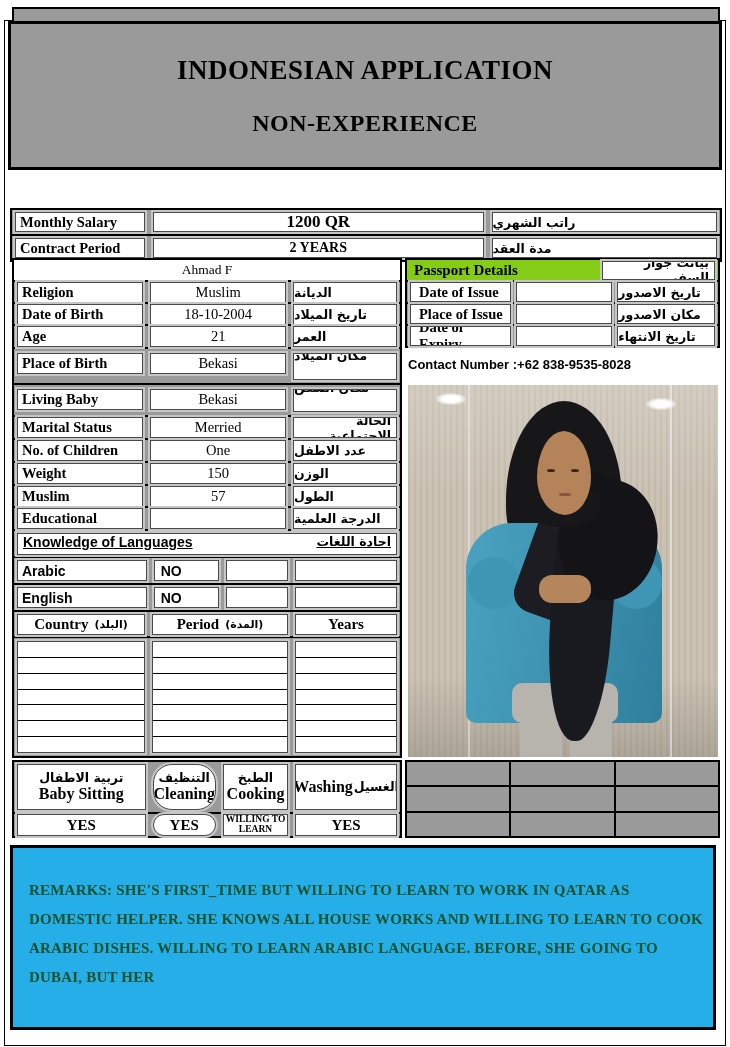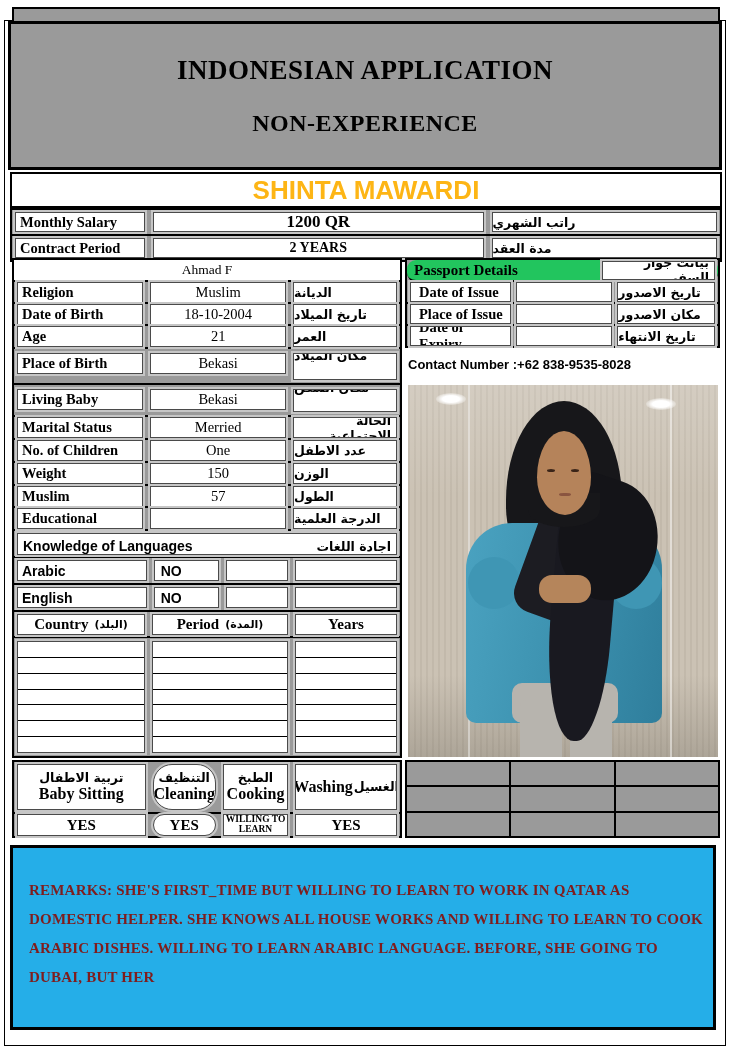--- a/index.html
+++ b/index.html
@@ -39,22 +39,22 @@
         border:2px solid #000;display:flex;flex-direction:column;box-sizing:border-box;}
   .lrow{display:flex;align-items:center;padding:0 3px;border-bottom:2px solid #000;box-sizing:border-box;}
   .lrow .c-label{width:124px;height:19px;font-size:14.5px;font-weight:bold;padding-left:4px;}
   .lrow .c-val{width:138px;height:19px;margin-left:7px;font-size:14.5px;}
   .lrow .c-ar{width:100px;height:19px;margin-left:7px;}
   .lrow.tall{align-items:flex-start;padding-top:4px;}
   .lrow.tall .c-ar{align-self:stretch;height:auto;margin-bottom:3px;align-items:flex-end;padding-bottom:16px;}
   .agent-row{display:flex;align-items:center;justify-content:center;border-bottom:2px solid #000;background:#fff;}
   .agent-row span{font-size:13.5px;}
   .know-row{display:flex;align-items:center;padding:0 3px;border-bottom:2px solid #000;}
-  .know-cell{flex:1;height:20px;display:flex;align-items:flex-end;justify-content:space-between;
-             padding:0 5px;font-family:"Liberation Sans",sans-serif;font-weight:bold;font-size:14px;}
+  .know-cell{flex:1;height:20px;display:flex;align-items:flex-start;justify-content:space-between;
+             padding:0 5px;font-family:"Liberation Sans",sans-serif;font-weight:bold;font-size:14px;text-decoration:underline;}
   .know-cell .kar{font-family:"DejaVu Sans",sans-serif;font-size:12.5px;direction:rtl;}
   .lang-row{display:flex;align-items:center;padding:0 3px;border-bottom:2px solid #000;}
   .lang-row .c1{width:124px;height:19px;font-family:"Liberation Sans",sans-serif;font-weight:bold;font-size:14px;padding-left:4px;}
   .lang-row .c2{width:58px;height:19px;margin-left:7px;font-family:"Liberation Sans",sans-serif;font-weight:bold;font-size:14px;padding-left:6px;}
   .lang-row .c3{width:60px;height:19px;margin-left:7px;}
   .lang-row .c4{width:100px;height:19px;margin-left:7px;}
   .exp-head{display:flex;align-items:center;padding:0 3px;border-bottom:2px solid #000;}
   .exp-head .h1{width:126px;height:19px;}
   .exp-head .h2{width:134px;height:19px;margin-left:7px;}
   .exp-head .h3{width:100px;height:19px;margin-left:7px;}
@@ -79,21 +79,21 @@
   .sk-vals .wc{height:20px;justify-content:center;font-weight:bold;font-size:15px;}
   .sk-vals .wtl{font-size:9.5px;line-height:1.05;text-align:center;}
   
   .ptab{position:absolute;left:405px;top:258px;width:315px;height:90px;background:#9a9a9a;
         border:2px solid #000;display:flex;flex-direction:column;box-sizing:border-box;}
   .prow{flex:1;display:flex;align-items:center;padding:0 3px;border-bottom:2px solid #000;}
   .prow:last-child{border-bottom:none;}
   .prow .pl{width:96px;height:18px;font-size:14.5px;font-weight:bold;padding-left:8px;}
   .prow .pv{width:100px;height:18px;margin-left:5px;}
   .prow .pa{width:96px;height:18px;margin-left:5px;}
-  .prow-h{background:#22c55e;border-radius:9px;}
+  .prow-h{background:#84cc16;}
   .prow-h .ph{flex:1;font-size:15px;font-weight:bold;padding-left:4px;background:#fff0;border:none;box-shadow:none;}
   .prow-h .pha{width:106px;height:17px;}
   .contact{position:absolute;left:408px;top:357px;width:312px;font-family:"Liberation Sans",sans-serif;
            font-weight:bold;font-size:13px;}
   
   .photo{position:absolute;left:408px;top:385px;width:310px;height:372px;overflow:hidden;
          background:
            linear-gradient(180deg, rgba(255,255,255,.18), rgba(0,0,0,0) 30%),
            linear-gradient(180deg, rgba(0,0,0,0) 78%, rgba(95,90,80,.28)),
            repeating-linear-gradient(90deg, rgba(115,105,90,.10) 0 2px, rgba(0,0,0,0) 2px 6px),
@@ -123,37 +123,34 @@
   .hands{left:131px;top:190px;width:52px;height:28px;background:#b5855b;border-radius:13px;}
   
   .rgrid{position:absolute;left:405px;top:760px;width:315px;height:78px;background:#000;
          border:2px solid #000;display:grid;grid-template-columns:1fr 1fr 1fr;grid-template-rows:1fr 1fr 1fr;
          gap:2px;box-sizing:border-box;}
   .rgrid div{background:#9a9a9a;}
   
   .remarks{position:absolute;left:10px;top:845px;width:706px;height:185px;background:#25aee8;
            border:3px solid #000;box-sizing:border-box;}
   .remarks .rtxt{position:absolute;left:16px;top:28px;width:676px;font-weight:bold;font-size:15px;
-                 line-height:29px;color:#7f1d1d;letter-spacing:.2px;}
+                 line-height:29px;color:#14532d;letter-spacing:.2px;}
 </style>
 </head>
 <body>
 
 <div class="page">
   <div class="sheet-border"></div>
   <div class="top-strip"></div>
 
   <div class="hdr">
     <div class="t1">INDONESIAN APPLICATION</div>
     <div class="t2">NON-EXPERIENCE</div>
   </div>
 
-  <div class="name-row">
-    <span class="nm">SHINTA MAWARDI</span>
-  </div>
 
   <div class="sal-block">
     <div class="sal-row">
       <div class="wc lab">Monthly Salary</div>
       <div class="wc val ctr v-big">1200 QR</div>
       <div class="wc arc ar">راتب الشهري</div>
     </div>
     <div class="sal-row">
       <div class="wc lab">Contract Period</div>
       <div class="wc val ctr v-med">2 YEARS</div>

